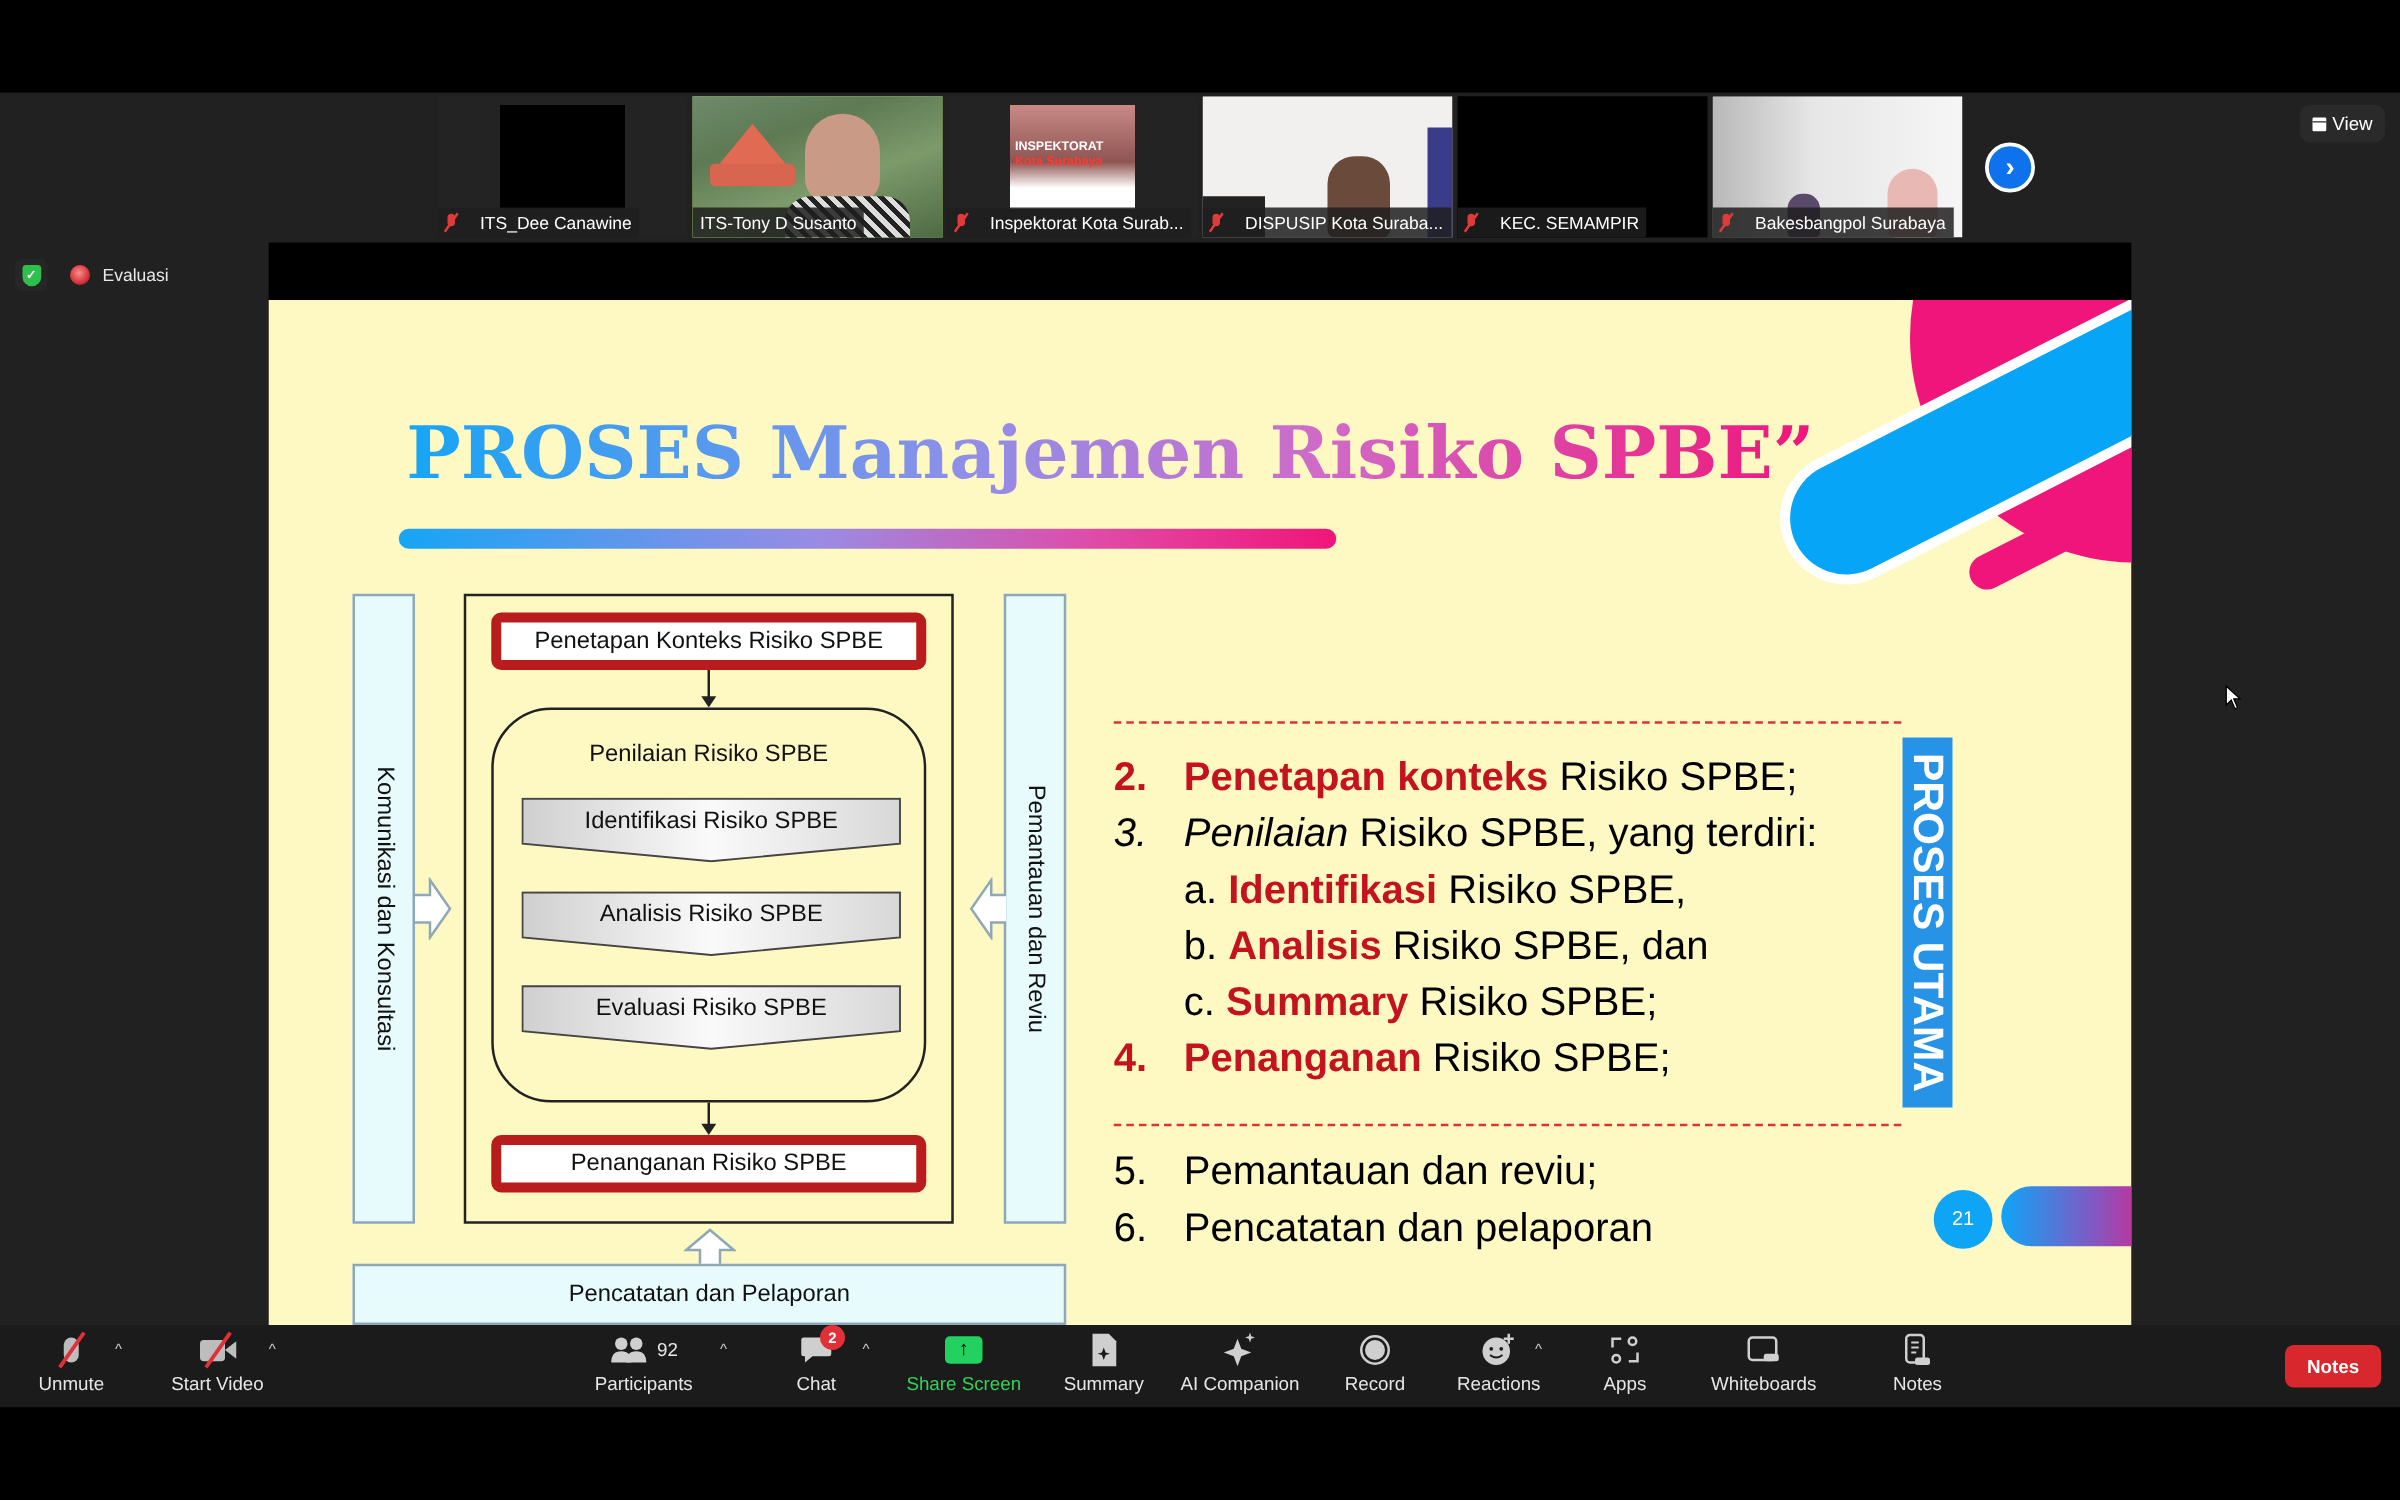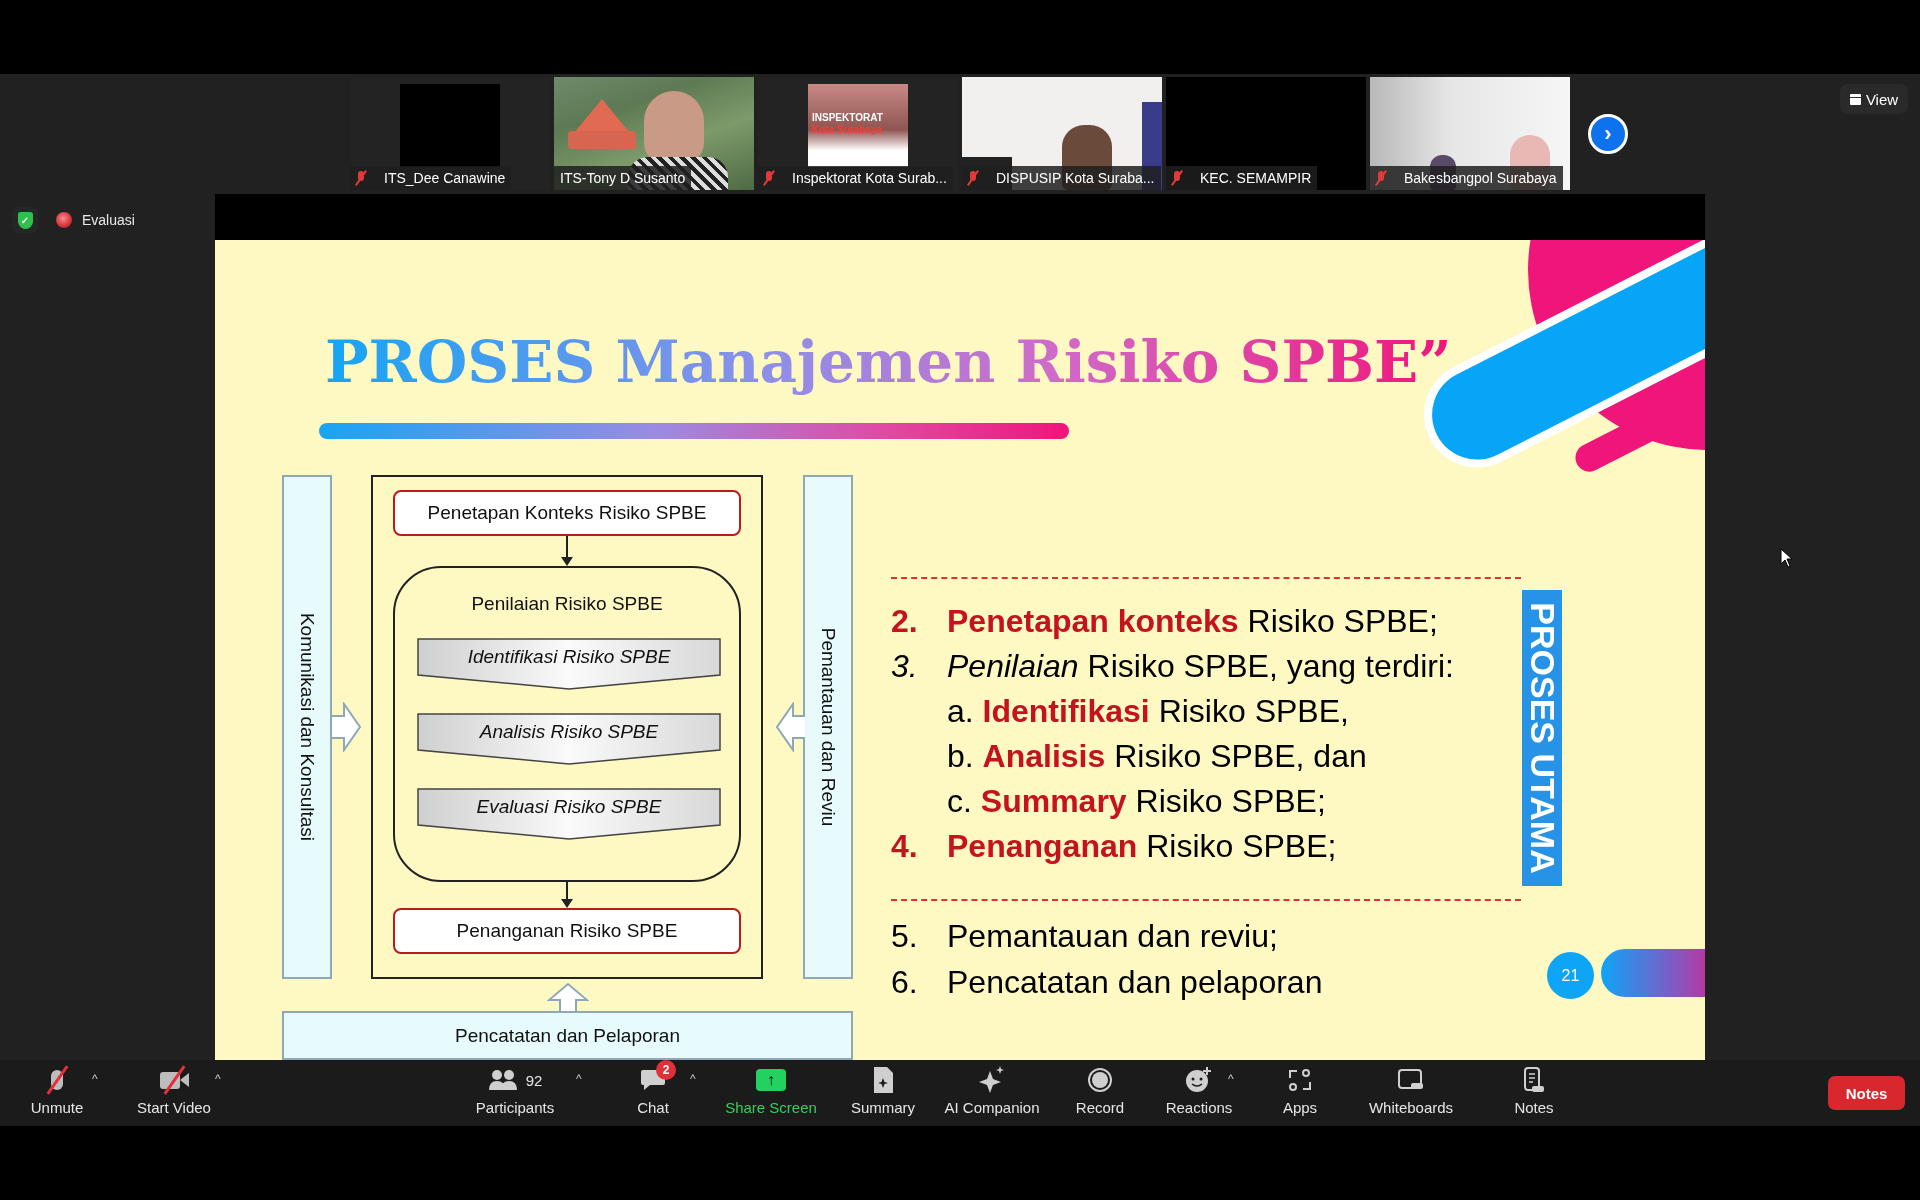--- a/index.html
+++ b/index.html
@@ -42,28 +42,28 @@
 
   
   .side-bar { position: absolute; width: 50px; background: #e7fbfd; border: 2px solid #8ea8b8; }
   .side-bar .vlabel { position: absolute; left: 50%; top: 50%; white-space: nowrap; font-size: 19px; color: #111; }
   .side-left { left: 67px; top: 235px; height: 504px; }
   .side-left .vlabel { transform: translate(-50%, -50%) rotate(90deg); }
   .side-right { left: 588px; top: 235px; height: 504px; }
   .side-right .vlabel { transform: translate(-50%, -50%) rotate(90deg); }
   .bottom-bar { position: absolute; left: 67px; top: 771px; width: 571px; height: 49px; background: #e7fbfd; border: 2px solid #8ea8b8; display: flex; align-items: center; justify-content: center; font-size: 19px; color: #111; }
   .outer-box { position: absolute; left: 156px; top: 235px; width: 392px; height: 504px; border: 2.5px solid #222; }
-  .rbox { position: absolute; border: 2px solid #b91c1c; border-radius: 8px; background: #fff; display: flex; align-items: center; justify-content: center; font-size: 19px; color: #111; }
+  .rbox { position: absolute; border: 8px solid #b91c1c; border-radius: 8px; background: #fff; display: flex; align-items: center; justify-content: center; font-size: 19px; color: #111; }
   .rbox-top { left: 178px; top: 250px; width: 348px; height: 46px; }
   .rbox-bottom { left: 178px; top: 668px; width: 348px; height: 46px; }
   .penilaian { position: absolute; left: 178px; top: 326px; width: 348px; height: 316px; border: 2px solid #222; border-radius: 48px; }
   .penilaian-label { position: absolute; left: 0; width: 100%; top: 25px; text-align: center; font-size: 19px; color: #111; }
   .chev { position: absolute; left: 22px; width: 304px; height: 52px; }
   .chev svg { position: absolute; left: 0; top: 0; }
-  .chev span { position: absolute; left: 0; top: 8px; width: 100%; text-align: center; font-size: 19px; color: #111; font-style: italic; }
+  .chev span { position: absolute; left: 0; top: 8px; width: 100%; text-align: center; font-size: 19px; color: #111; }
   .arrow-down { position: absolute; width: 2px; background: #222; }
   .arrow-down::after { content: ""; position: absolute; left: -5px; bottom: -2px; border-left: 6px solid transparent; border-right: 6px solid transparent; border-top: 9px solid #222; }
   .li { position: absolute; left: 0; white-space: nowrap; font-family: "Liberation Sans", sans-serif; }
   .li .num { display: inline-block; width: 56px; }
   .red { color: #c4121f; font-weight: bold; }
   .it { font-style: italic; }
   .dash { position: absolute; left: 676px; width: 630px; height: 0; border-top: 2px dashed #e0303a; }
   .utama { position: absolute; left: 1307px; top: 350px; width: 40px; height: 296px; background: #2793e6; overflow: hidden; }
   .utama span { position: absolute; left: 50%; top: 50%; transform: translate(-50%, -50%) rotate(90deg); color: #fff; font-weight: bold; font-size: 34px; white-space: nowrap; letter-spacing: 0px; }
   .page-num { position: absolute; left: 1332px; top: 712px; width: 47px; height: 47px; border-radius: 50%; background: #0ea5f7; color: #fff; font-size: 16px; display: flex; align-items: center; justify-content: center; }

